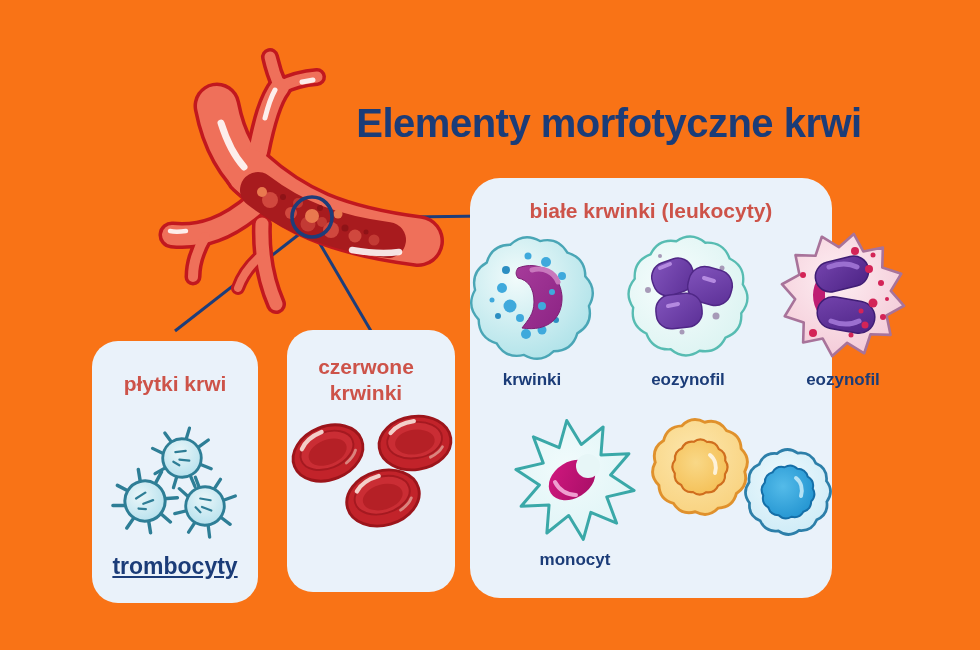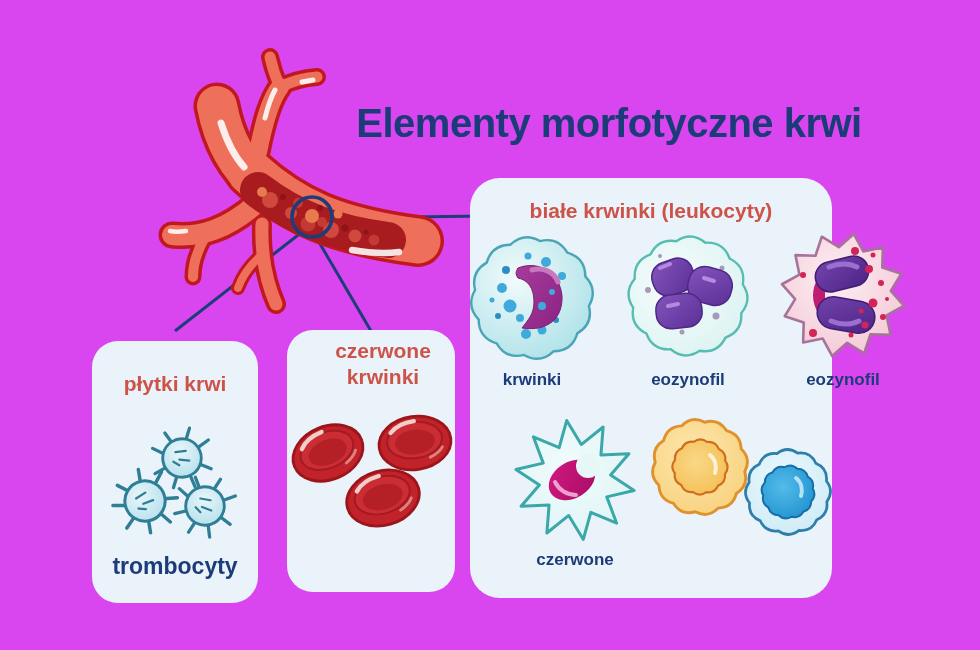--- a/index.html
+++ b/index.html
@@ -1,35 +1,35 @@
 <!DOCTYPE html>
 <html style="--c-navy: #1b3c78; --c-accent-red: #cd5349; --c-box-bg: #eaf2fa; --c-line: #1d3d7a; --c-vessel: #ef705a; --c-vessel-outline: #c1181f; --c-vessel-blood: #a81b1e;"><head>
 <meta charset="utf-8">
 <style>
   :root{
     --c-navy:#1b3c78; --c-accent-red:#cd5349; --c-box-bg:#eaf2fa; --c-line:#1d3d7a;
     --c-vessel:#ef705a; --c-vessel-outline:#c1181f; --c-vessel-blood:#a81b1e;
   }
   html,body{margin:0;padding:0;background:#fff;}
-  .canvas{position:relative;width:980px;height:650px;background:#d946ef;overflow:hidden;
+  .canvas{position:relative;width:980px;height:650px;background:#f97316;overflow:hidden;
           font-family:"Liberation Sans","DejaVu Sans",sans-serif;}
   .art-layer{position:absolute;left:0;top:0;z-index:1;}
   .page-title{position:absolute;left:309px;top:101px;width:600px;z-index:3;text-align:center;
               font-size:40px;font-weight:700;color:var(--c-navy);letter-spacing:-0.5px;}
   .panel{position:absolute;background:var(--c-box-bg);z-index:2;}
   .panel-platelets{left:92px;top:330px;width:166px;height:262px;border-radius:26px;margin-top:11px;}
   .panel-rbc{left:287px;top:330px;width:168px;height:262px;border-radius:26px;}
   .panel-wbc{left:470px;top:178px;width:362px;height:420px;border-radius:30px;}
   .panel-header{position:absolute;left:0;width:100%;text-align:center;color:var(--c-accent-red);
                 font-weight:700;font-size:21px;line-height:26px;}
   .panel-platelets .panel-header{top:30px;}
-  .panel-rbc .panel-header{top:8px;padding:0 34px;width:calc(100% - 44px);}
+  .panel-rbc .panel-header{top:24px;padding:0 17px;width:calc(100% - 44px);}
   .panel-wbc .panel-header{top:20px;font-size:21px;}
   .bottom-label{position:absolute;left:0;width:100%;text-align:center;color:var(--c-navy);
-                font-weight:700;font-size:23px;top:212px;}
+                font-weight:700;font-size:23px;top:212px;text-decoration:underline;}
   .cell-art{position:absolute;}
   .wbc-label{position:absolute;width:140px;text-align:center;color:var(--c-navy);
              font-weight:700;font-size:17px;}
   .vessel-outline{stroke:var(--c-vessel-outline);fill:none;stroke-linecap:round;}
   .vessel-fill{stroke:var(--c-vessel);fill:none;stroke-linecap:round;}
   .vessel-blood{stroke:var(--c-vessel-blood);fill:none;stroke-linecap:round;}
   .vessel-shine{stroke:#ffffff;stroke-opacity:.88;fill:none;stroke-linecap:round;}
   .connector{stroke:var(--c-line);stroke-width:3;fill:none;}
   .magnifier{stroke:var(--c-line);stroke-width:3.6;fill:none;}
 </style>
@@ -262,21 +262,21 @@
         <circle cx="18" cy="16" r="2.5" fill="#d32457"></circle>
     </svg>
     <div class="wbc-label" style="left:303px;top:192px">eozynofil</div>
 
     <svg class="cell-art" style="left:40px;top:237px" width="130" height="130" viewBox="-65 -65 130 130">
       <use href="#star10" xlink:href="#star10" transform="rotate(10)" fill="url(#gMonoBody)" stroke="#3aa8a8" stroke-width="3"></use>
       <ellipse cx="-3" cy="0" rx="25" ry="18" transform="rotate(-32 -3 0)" fill="url(#gMonoNuc)"></ellipse>
       <circle cx="13" cy="-14" r="12" fill="#e7f6f7"></circle>
       <path d="M-20,2 C-16,10 -8,15 1,15" stroke="#ef9fd0" stroke-width="4" stroke-linecap="round" fill="none"></path>
     </svg>
-    <div class="wbc-label" style="left:35px;top:372px">czerwone</div>
+    <div class="wbc-label" style="left:35px;top:372px">monocyt</div>
 
     <svg class="cell-art" style="left:175px;top:234px" width="110" height="110" viewBox="-55 -55 110 110">
       <use href="#scal" xlink:href="#scal" transform="scale(0.9) rotate(6)" fill="url(#gLimfYBody)" stroke="#e0912c" stroke-width="3.2"></use>
       <use href="#scal" xlink:href="#scal" transform="scale(0.52) rotate(-14)" fill="url(#gLimfYNuc)" stroke="#d06e1e" stroke-width="4.2"></use>
       <path d="M10,-12 C15,-8 17,-1 15,6" stroke="#ffffff" stroke-opacity=".75" stroke-width="4" stroke-linecap="round" fill="none"></path>
     </svg>
     <svg class="cell-art" style="left:268px;top:264px" width="100" height="100" viewBox="-50 -50 100 100">
       <use href="#scal" xlink:href="#scal" transform="scale(0.8) rotate(14)" fill="url(#gLimfBBody)" stroke="#2d7fa9" stroke-width="3.4"></use>
       <use href="#scal" xlink:href="#scal" transform="scale(0.5) rotate(-8)" fill="url(#gLimfBNuc)" stroke="#156fa8" stroke-width="4"></use>
       <path d="M8,-14 C13,-10 15,-3 13,4" stroke="#b5e2f5" stroke-width="4" stroke-linecap="round" fill="none"></path>

